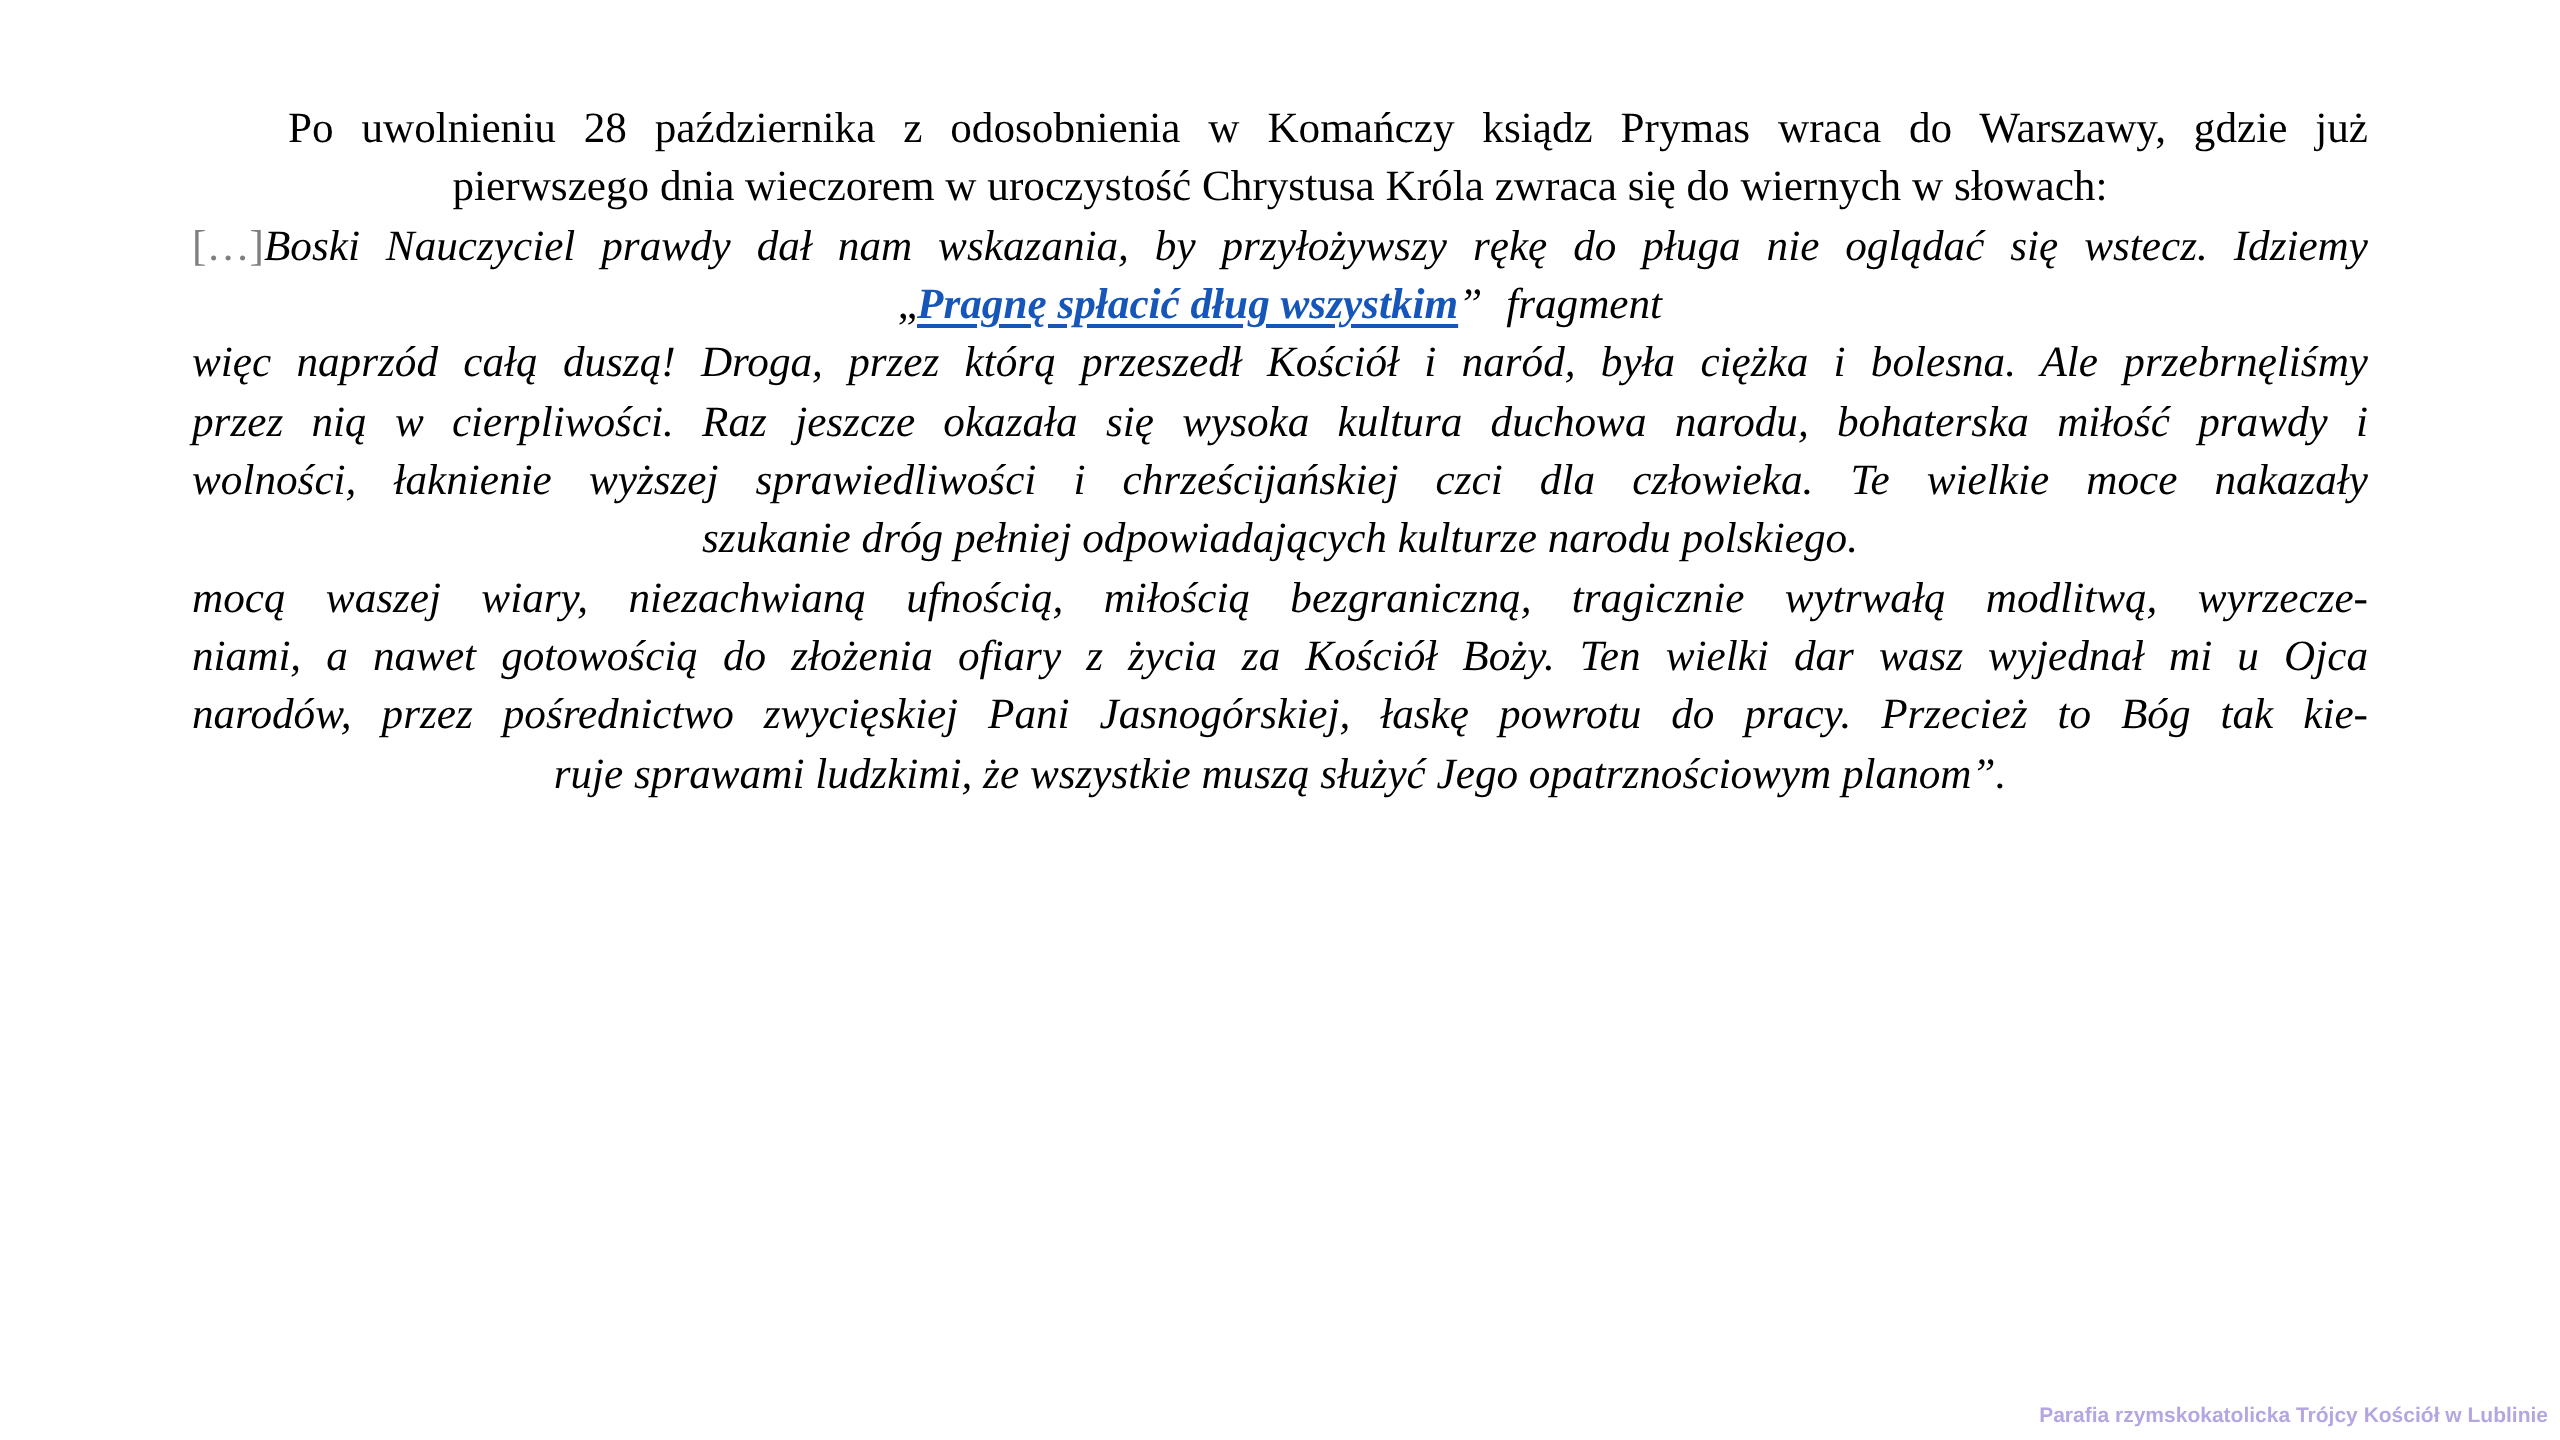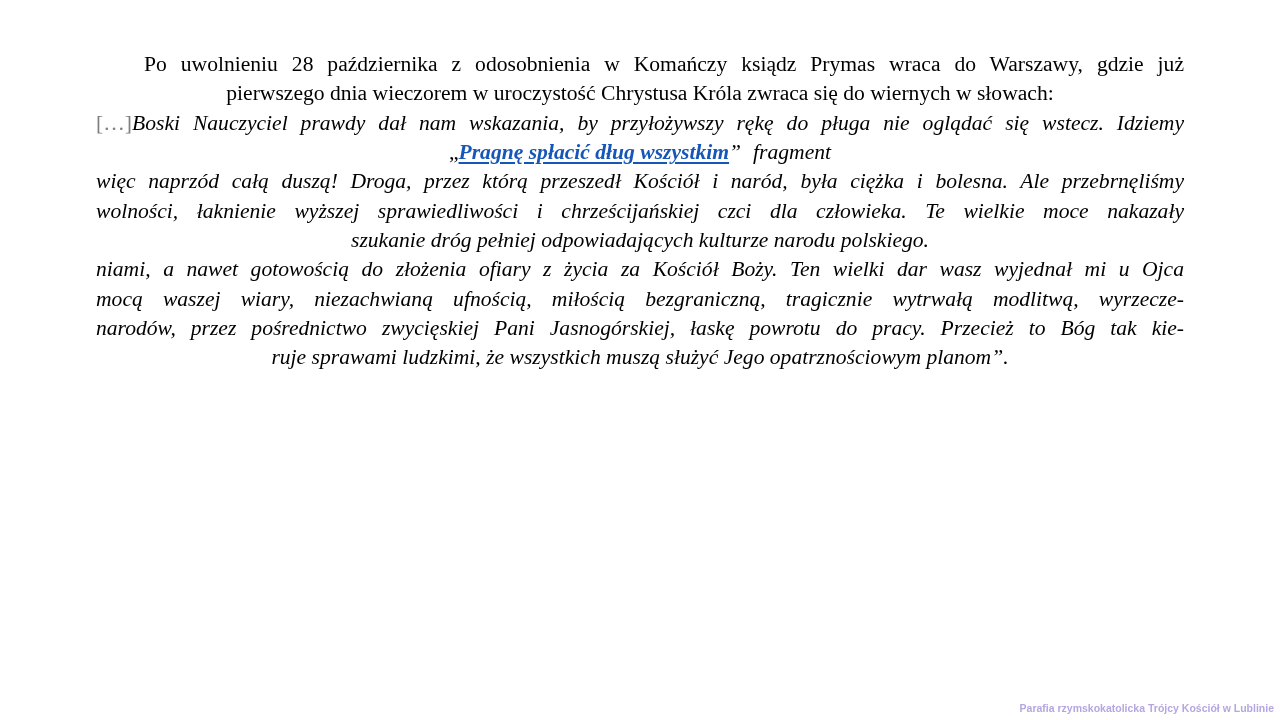--- a/index.html
+++ b/index.html
@@ -89,25 +89,26 @@
     <div class="line jl">pierwszego dnia wieczorem w uroczystość Chrystusa Króla zwraca się do wiernych w słowach:</div>
 
     <div class="line jf">
       <span class="ellipsis">[…]</span><span class="it">Boski Nauczyciel prawdy dał nam wskazania, by przyłożywszy rękę do pługa nie oglądać się wstecz. Idziemy</span>
     </div>
 
     <div class="line jl">
       <span class="quote-mark">„</span><a class="doc-link">Pragnę spłacić dług wszystkim</a><span class="close-quote">”</span><span class="fragment-label">fragment</span>
     </div>
     <div class="line jf it">więc naprzód całą duszą! Droga, przez którą przeszedł Kościół i naród, była ciężka i bolesna. Ale przebrnęliśmy</div>
+    <div class="line jf it">przez nią w cierpliwości. Raz jeszcze okazała się wysoka kultura duchowa narodu, bohaterska miłość prawdy i</div>
     <div class="line jf it">wolności, łaknienie wyższej sprawiedliwości i chrześcijańskiej czci dla człowieka. Te wielkie moce nakazały</div>
     <div class="line jl it">szukanie dróg pełniej odpowiadających kulturze narodu polskiego.</div>
 
+    <div class="line jf it">mocą waszej wiary, niezachwianą ufnością, miłością bezgraniczną, tragicznie wytrwałą modlitwą, wyrzecze-</div>
     <div class="line jf it">niami, a nawet gotowością do złożenia ofiary z życia za Kościół Boży. Ten wielki dar wasz wyjednał mi u Ojca</div>
-    <div class="line jf it">mocą waszej wiary, niezachwianą ufnością, miłością bezgraniczną, tragicznie wytrwałą modlitwą, wyrzecze-</div>
     <div class="line jf it">narodów, przez pośrednictwo zwycięskiej Pani Jasnogórskiej, łaskę powrotu do pracy. Przecież to Bóg tak kie-</div>
-    <div class="line jl it">ruje sprawami ludzkimi, że wszystkich muszą służyć Jego opatrznościowym planom”.</div>
+    <div class="line jl it">ruje sprawami ludzkimi, że wszystkie muszą służyć Jego opatrznościowym planom”.</div>
 
   </div>
 
   <div id="footer-credit">Parafia rzymskokatolicka Trójcy Kościół w Lublinie</div>
 
 </div>
 
 </body></html>

